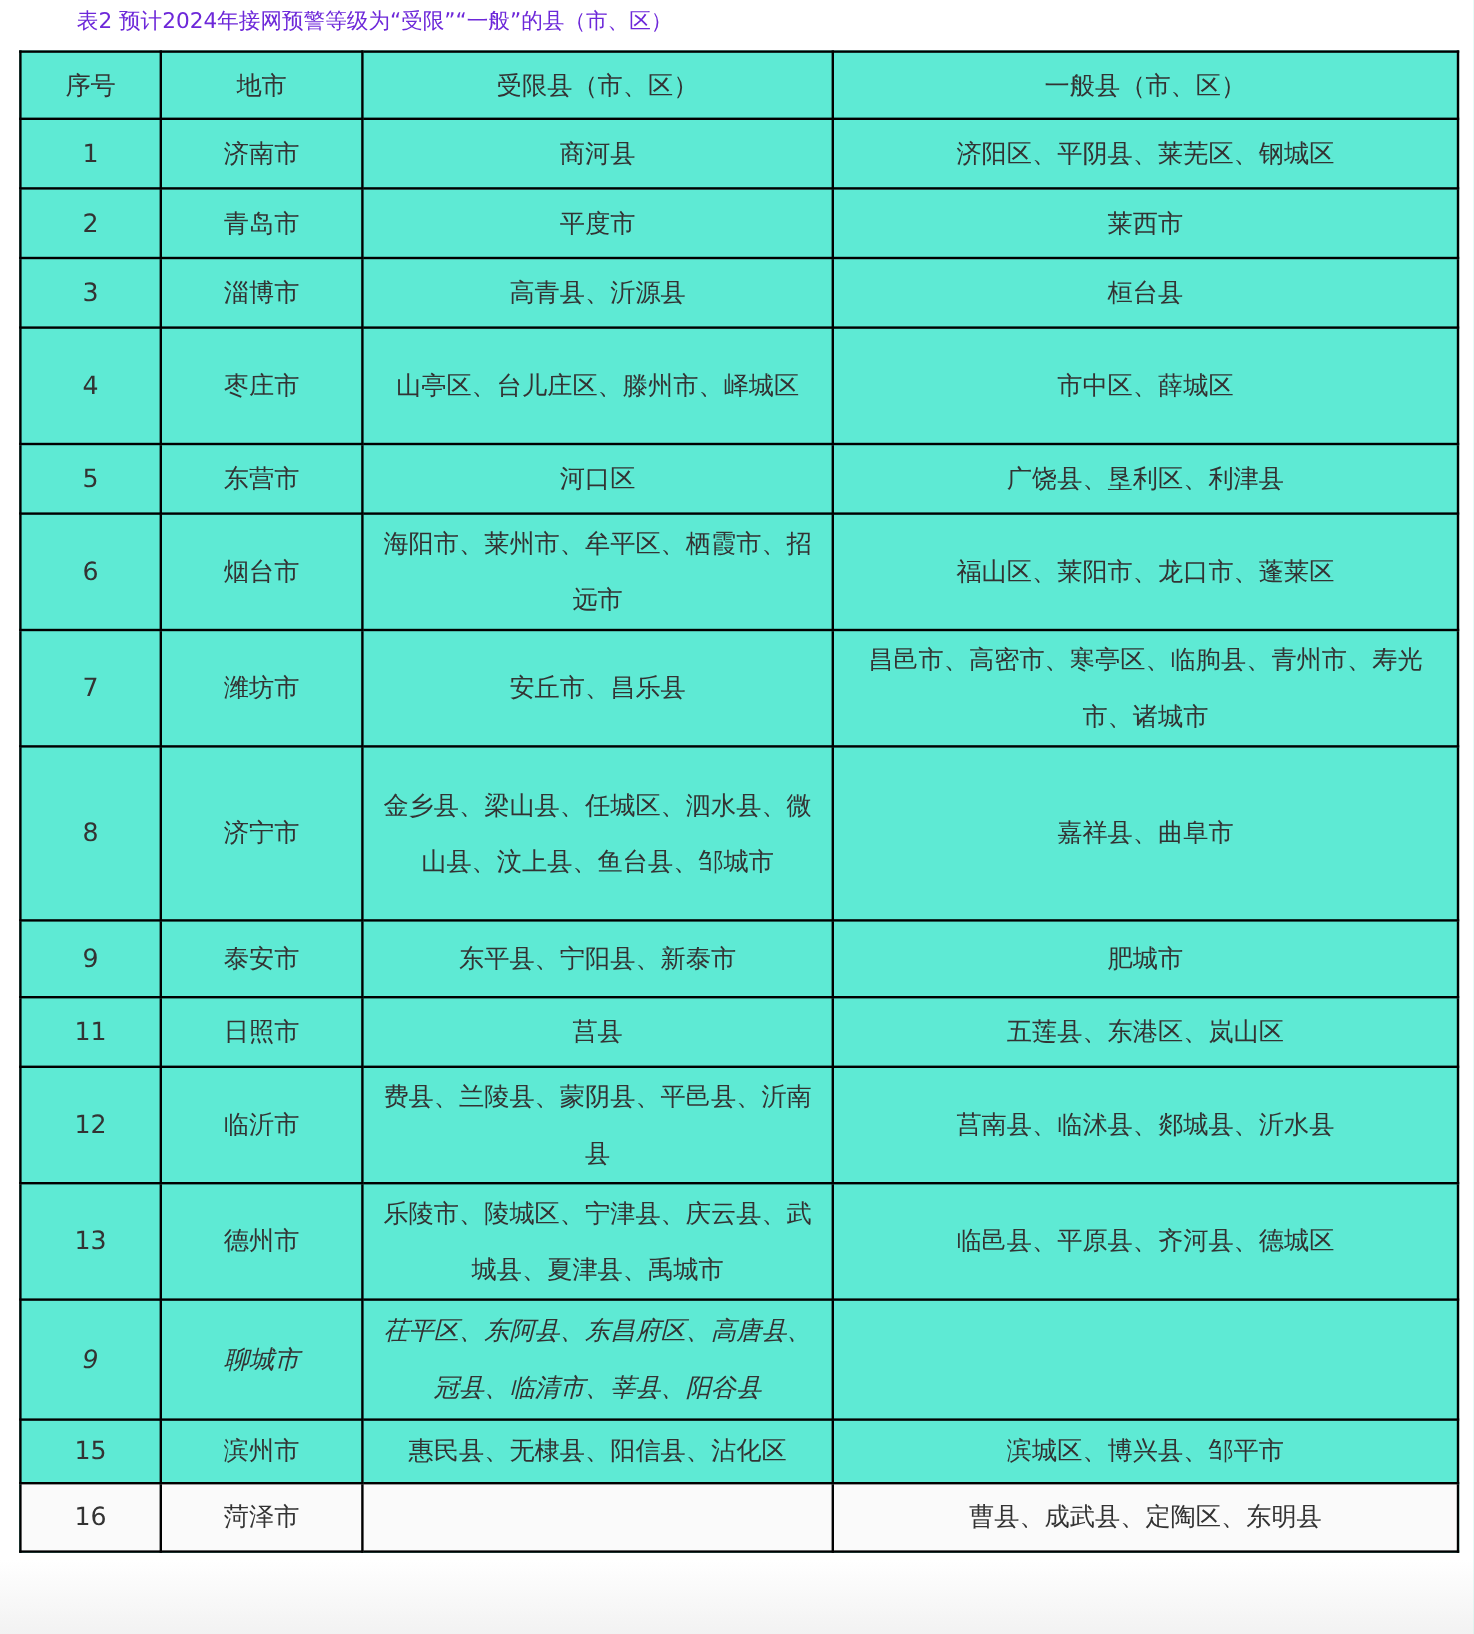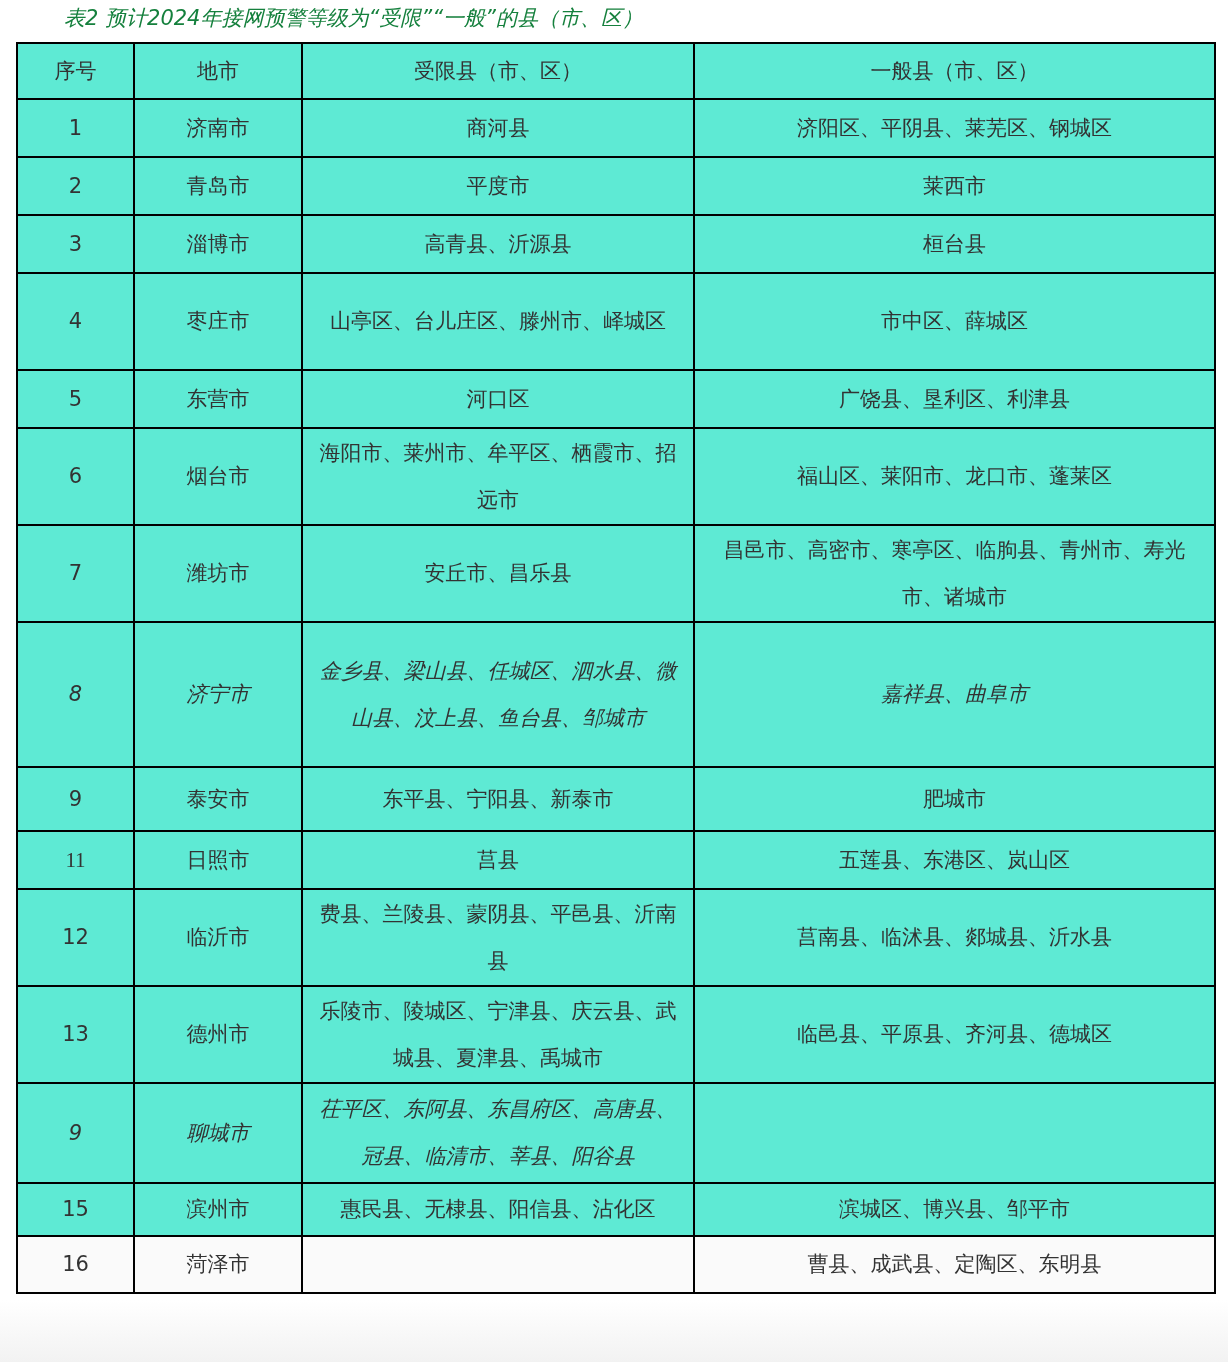--- a/index.html
+++ b/index.html
@@ -5,23 +5,22 @@
   html, body { margin: 0; padding: 0; }
   body {
     width: 1228px; height: 1362px; overflow: hidden;
     background: linear-gradient(to bottom, #ffffff 0px, #ffffff 1300px, #f2f2f2 1362px);
     font-family: "DejaVu Sans", "Liberation Sans", sans-serif;
     color: #333333;
     position: relative;
   }
   .title {
     position: absolute; left: 64px; top: 4px;
-    font-size: 21px; line-height: 28px; color: #15803d;
+    font-size: 18px; line-height: 28px; color: #6d28d9;
     letter-spacing: 0px;
-    font-style: italic;
   }
   table.main {
     position: absolute; left: 16px; top: 42px;
     width: 1198px;
     border-collapse: collapse;
     table-layout: fixed;
     background: #5eead4;
   }
   table.main td, table.main th {
     border: 2px solid #000;
@@ -39,24 +38,24 @@
   col.c3 { width: 392px; }
   col.c4 { width: 521px; }
   tr.r-h td { height: 54px; }
   tr.r1 td { height: 56px; }
   tr.r2 td { height: 56px; }
   tr.r3 td { height: 56px; }
   tr.r4 td { height: 95px; }
   tr.r5 td { height: 56px; }
   tr.r6 td { height: 95px; }
   tr.r7 td { height: 95px; margin-left: 28px; }
-  tr.r8 td { height: 143px; font-style: italic; }
+  tr.r8 td { height: 143px; }
   tr.r9 td { height: 62px; }
   tr.r10 td { height: 54px; }
-  tr.r11 td { height: 56px; font-family: Liberation Serif, serif; }
+  tr.r11 td { height: 56px; }
   tr.r12 td { height: 95px; }
   tr.r13 td { height: 95px; }
   tr.r14 td { height: 98px; font-style: italic; }
   tr.r15 td { height: 51px; text-align: center; }
   tr.r16 td { height: 55px; }
   tr.r16 td { background: #fafafa; margin-left: 28px; }
 </style>
 </head>
 <body>
 

